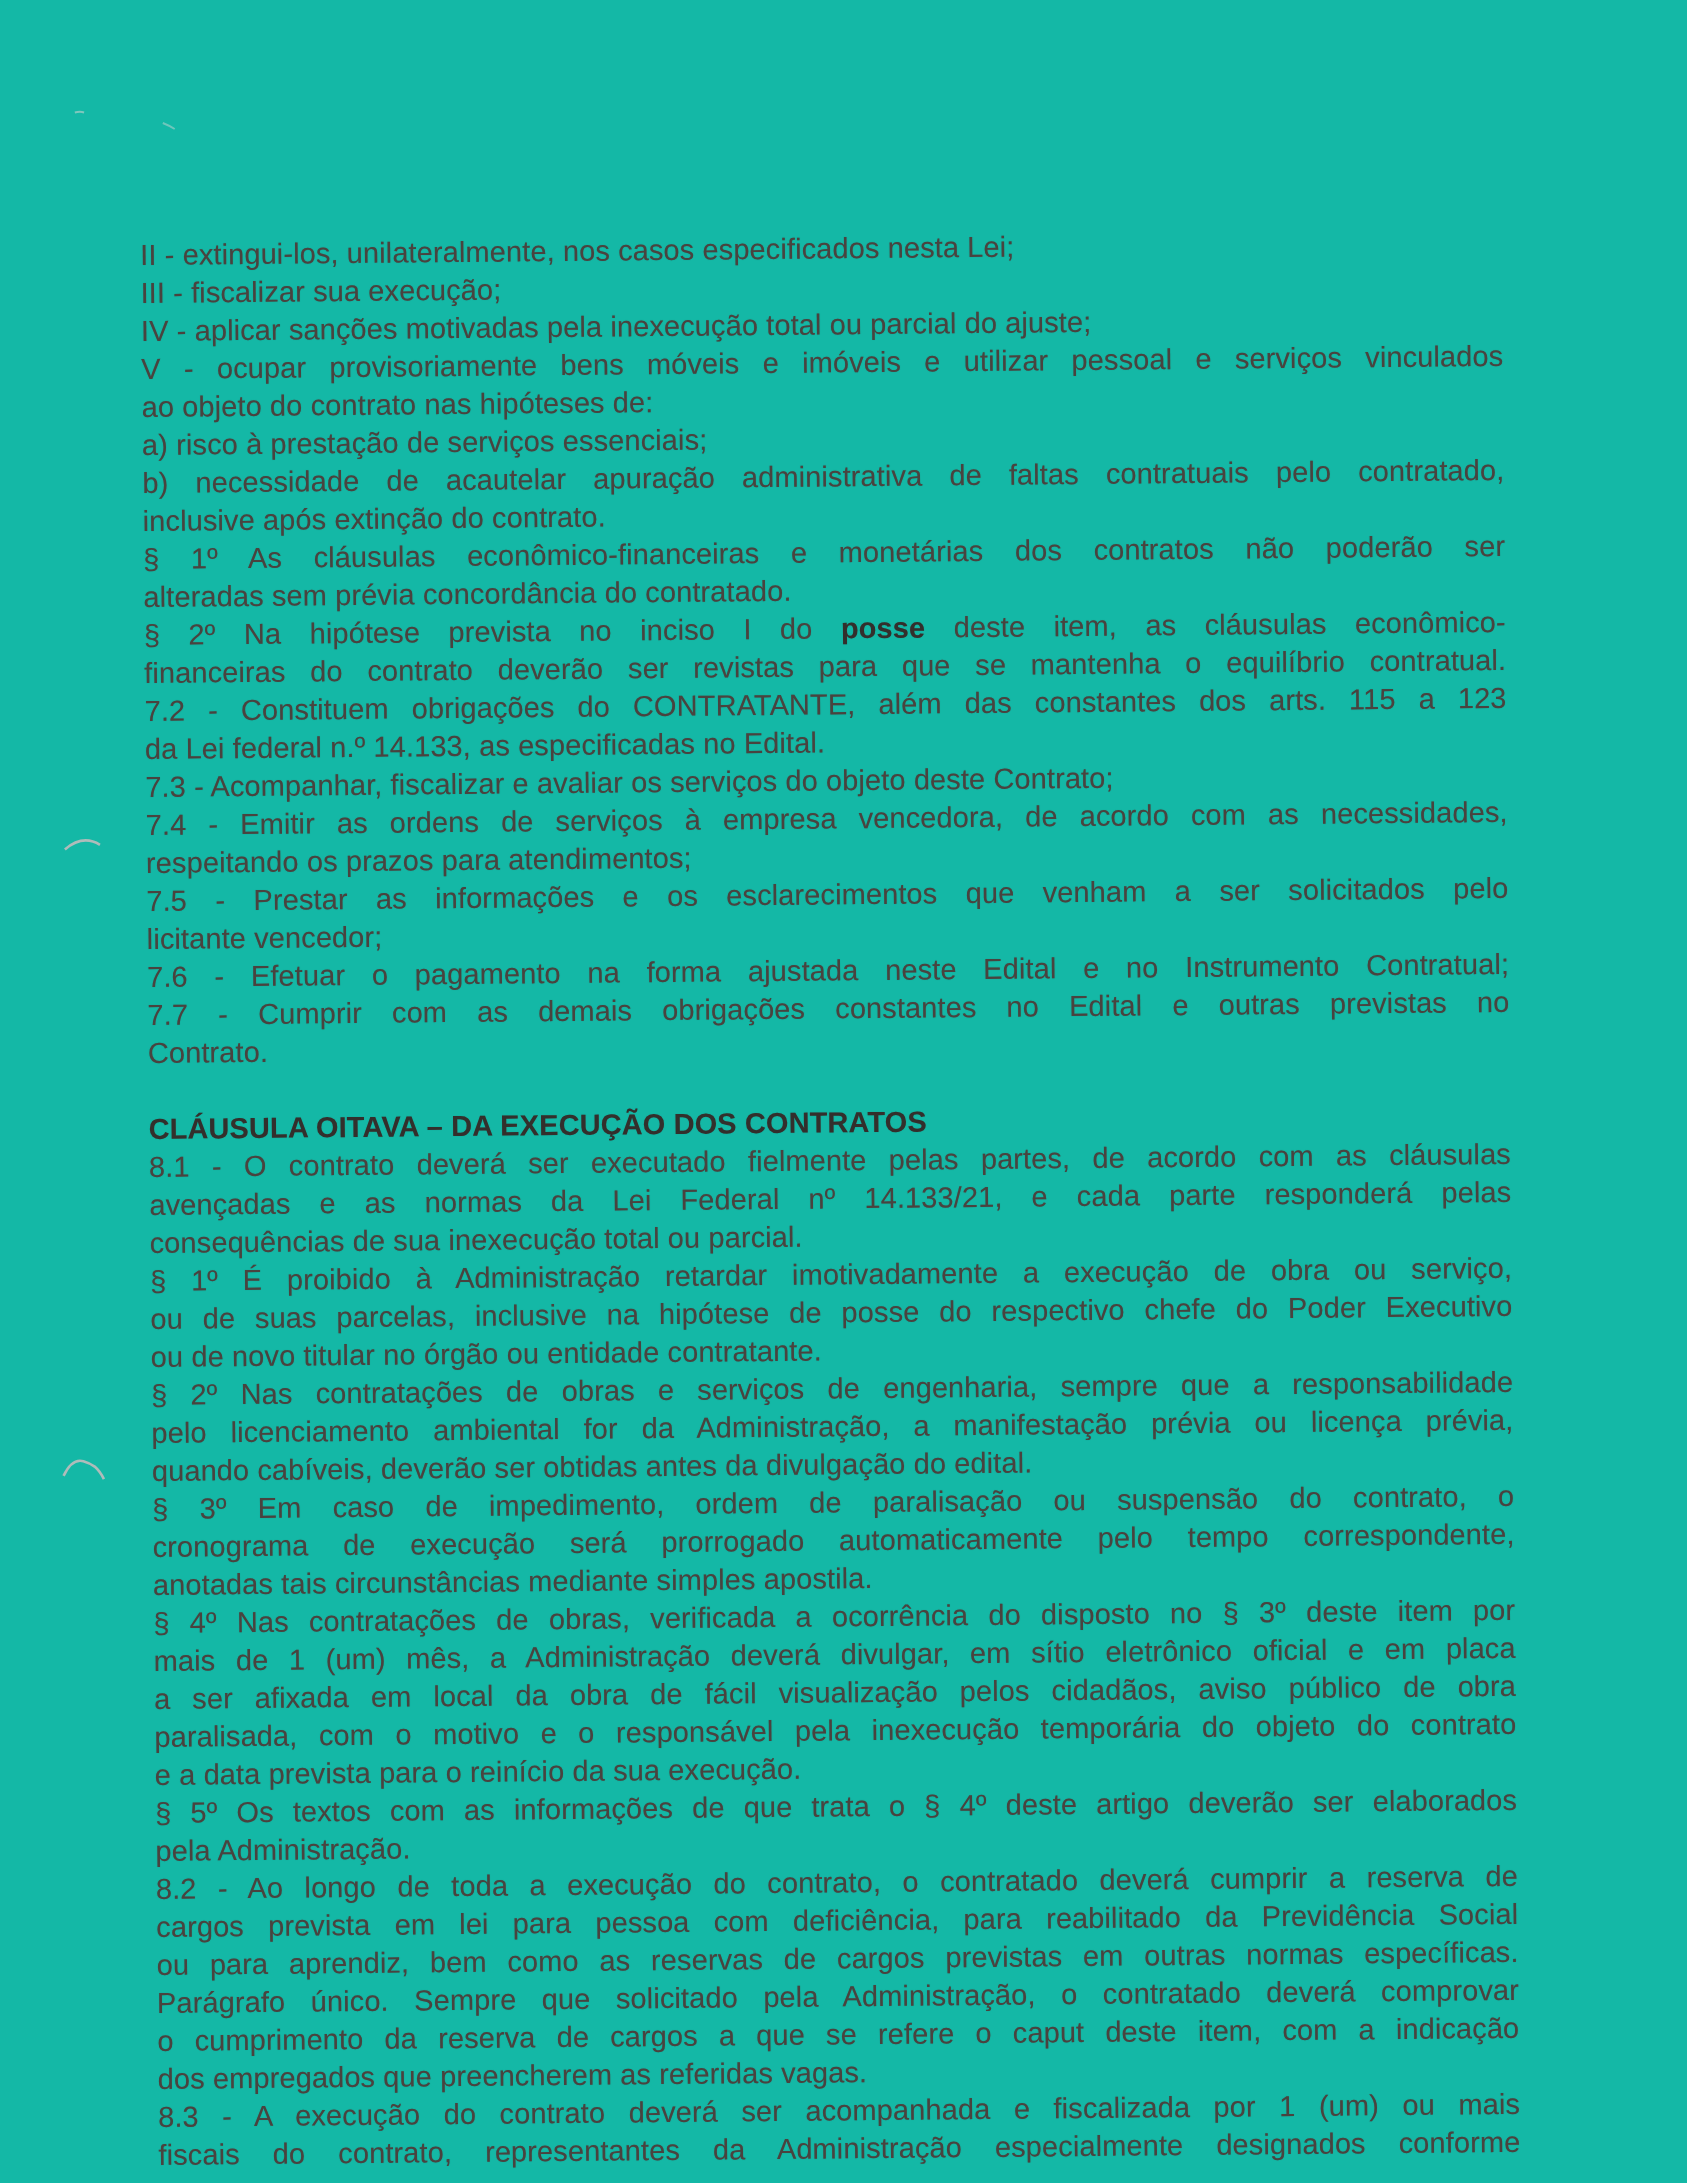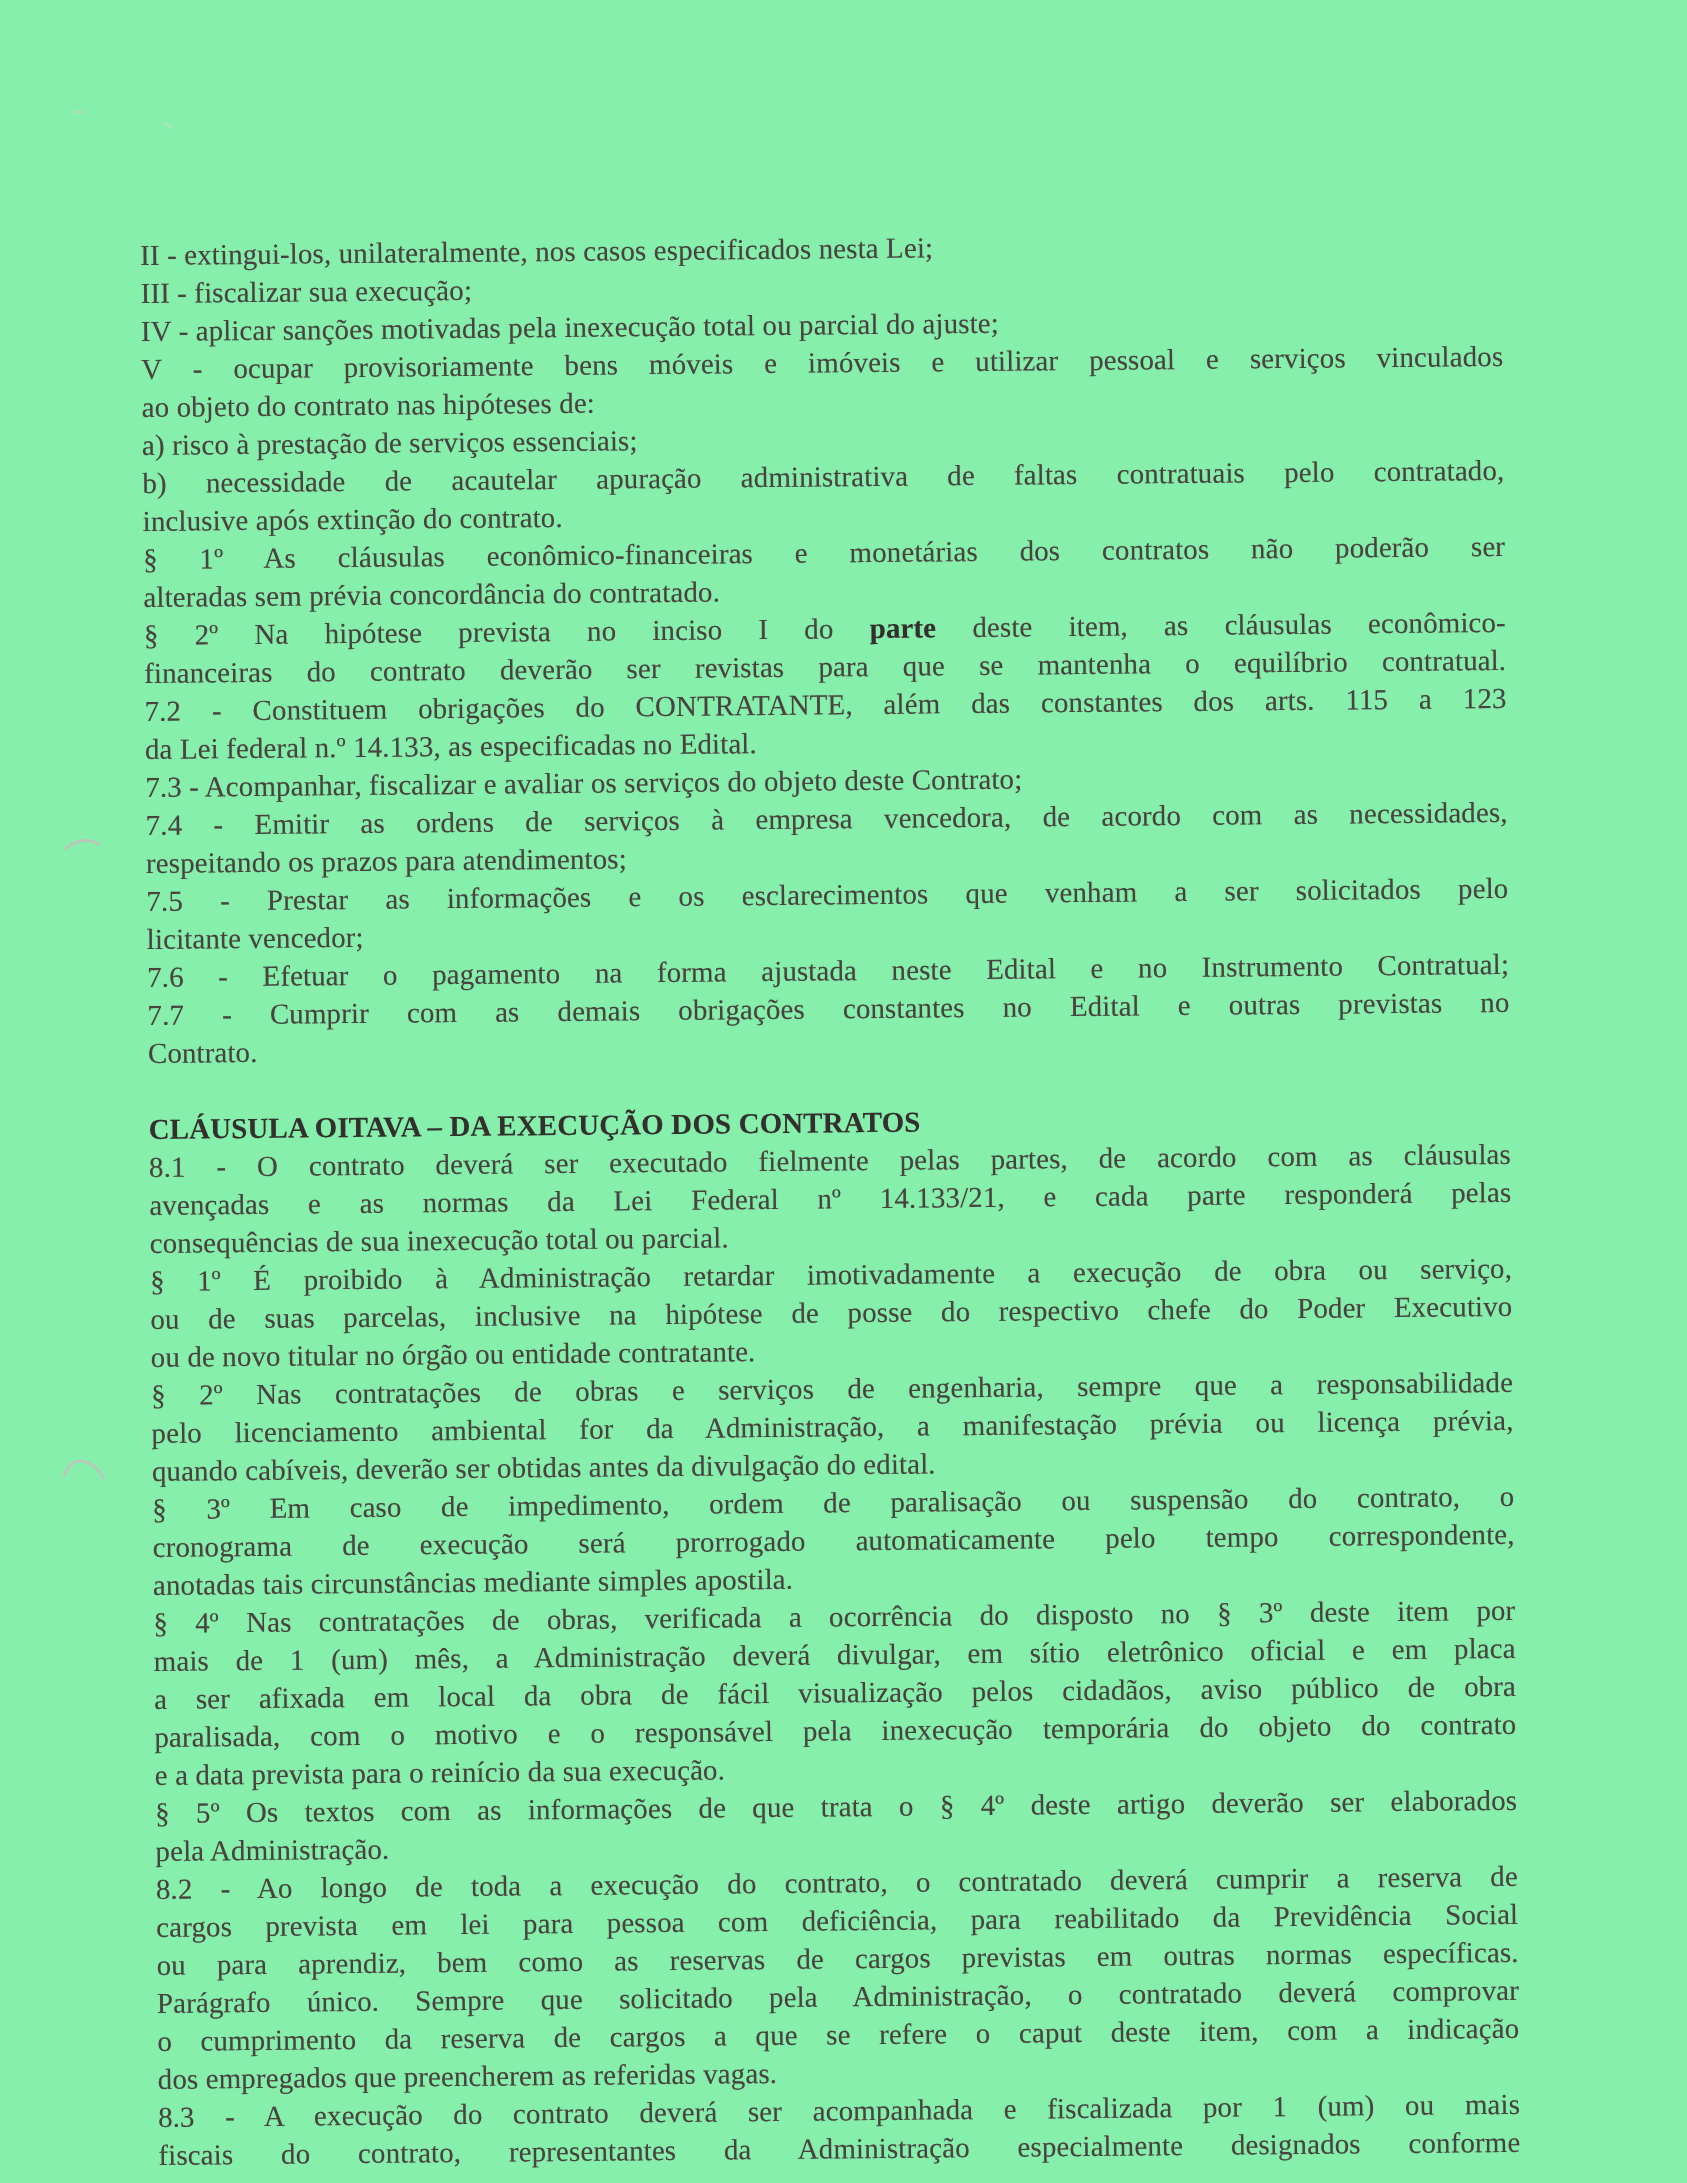--- a/index.html
+++ b/index.html
@@ -44,41 +44,41 @@
   .artifacts {
     position: absolute;
     left: 0;
     top: 0;
     pointer-events: none;
   }
 </style>
 </head>
 <body>
 
-<div class="page" style="background: #86efac; font-family: Liberation Serif, serif;">
+<div class="page" style="background: #14b8a6;">
 
   <svg class="artifacts" width="1687" height="2183" viewBox="0 0 2550 3300">
     <path d="M 113 170 q 8 -2 14 0" stroke="#d9d3d0" stroke-width="3" fill="none" opacity="0.55"></path>
     <path d="M 246 186 q 10 4 18 9" stroke="#ddd8d5" stroke-width="3" fill="none" opacity="0.45"></path>
     <path d="M 98 1284 Q 125 1261 151 1277" stroke="#c9bcbd" stroke-width="4" fill="none" opacity="0.85"></path>
     <path d="M 96 2231 Q 109 2204 126 2209 Q 136 2212 143 2217 Q 151 2224 157 2236" stroke="#c9bcbd" stroke-width="4" fill="none" opacity="0.85"></path>
   </svg>
 
   <div class="text-block" style="color: rgb(73, 67, 63);">
       <div class="line">II - extingui-los, unilateralmente, nos casos especificados nesta Lei;</div>
       <div class="line">III - fiscalizar sua execução;</div>
       <div class="line">IV - aplicar sanções motivadas pela inexecução total ou parcial do ajuste;</div>
       <div class="line j">V - ocupar provisoriamente bens móveis e imóveis e utilizar pessoal e serviços vinculados</div>
       <div class="line">ao objeto do contrato nas hipóteses de:</div>
       <div class="line">a) risco à prestação de serviços essenciais;</div>
       <div class="line j">b) necessidade de acautelar apuração administrativa de faltas contratuais pelo contratado,</div>
       <div class="line">inclusive após extinção do contrato.</div>
       <div class="line j">§ 1º As cláusulas econômico-financeiras e monetárias dos contratos não poderão ser</div>
       <div class="line">alteradas sem prévia concordância do contratado.</div>
-      <div class="line j"><span>§ 2º Na hipótese prevista no inciso I do </span><b style="color: rgb(51, 47, 44);">parte</b><span> deste item, as cláusulas econômico-</span></div>
+      <div class="line j"><span>§ 2º Na hipótese prevista no inciso I do </span><b style="color: rgb(51, 47, 44);">posse</b><span> deste item, as cláusulas econômico-</span></div>
       <div class="line j">financeiras do contrato deverão ser revistas para que se mantenha o equilíbrio contratual.</div>
       <div class="line j">7.2 - Constituem obrigações do CONTRATANTE, além das constantes dos arts. 115 a 123</div>
       <div class="line">da Lei federal n.º 14.133, as especificadas no Edital.</div>
       <div class="line">7.3 - Acompanhar, fiscalizar e avaliar os serviços do objeto deste Contrato;</div>
       <div class="line j">7.4 - Emitir as ordens de serviços à empresa vencedora, de acordo com as necessidades,</div>
       <div class="line">respeitando os prazos para atendimentos;</div>
       <div class="line j">7.5 - Prestar as informações e os esclarecimentos que venham a ser solicitados pelo</div>
       <div class="line">licitante vencedor;</div>
       <div class="line j">7.6 - Efetuar o pagamento na forma ajustada neste Edital e no Instrumento Contratual;</div>
       <div class="line j">7.7 - Cumprir com as demais obrigações constantes no Edital e outras previstas no</div>

